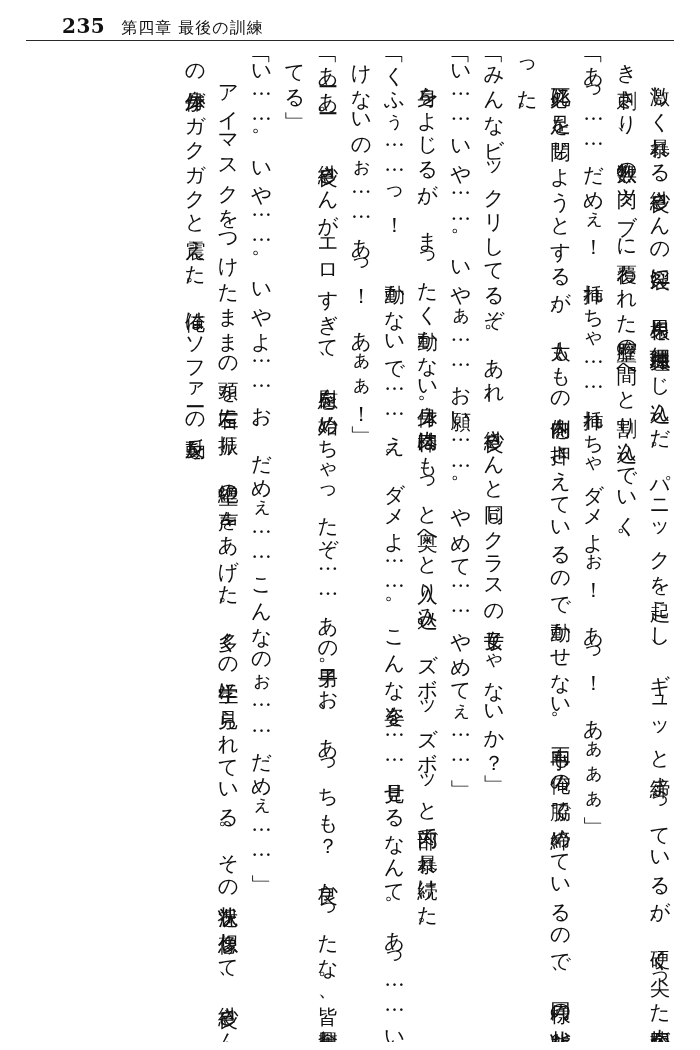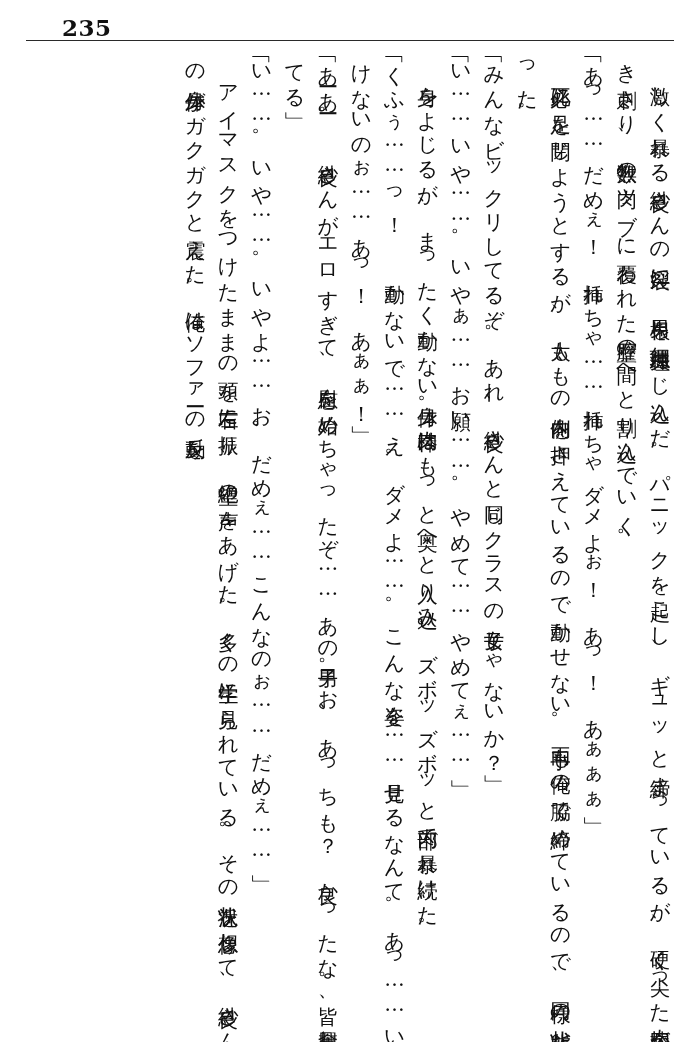--- a/index.html
+++ b/index.html
@@ -25,21 +25,21 @@
   .runhead {
     position: absolute;
     top: 14px;
     left: 62px;
     display: flex;
     align-items: baseline;
     gap: 16px;
     white-space: nowrap;
   }
   .runhead .pagenum {
-    font-size: 23px;
+    font-size: 20px;
     font-weight: bold;
     letter-spacing: 0.5px;
   }
   .runhead .chapter {
     font-size: 16px;
     letter-spacing: 1px;
   }
   .rule {
     position: absolute;
     top: 40px;
@@ -71,20 +71,21 @@
     text-indent: 0;
   }
 </style>
 </head>
 <body>
 
 <div class="page">
 
   <div class="runhead">
     <span class="pagenum">235</span>
+    <span class="chapter">第四章 最後の訓練</span>
   </div>
 
   <div class="rule"></div>
 
   <div class="body-text">
     <p>激しく暴れる紗良さんの淫裂に、男根を無理矢理ねじ込んだ。パニックを起こし、ギュッと締まっているが、硬く尖った肉棒が突き刺さり、無数の肉ツブに覆われた膣壁の間へと割り込んでいく。</p>
     <p class="noindent">「あっ……だめぇ！　挿れちゃ……挿れちゃダメよぉ！　あっ！　あぁぁぁ」</p>
     <p>必死に足を閉じようとするが、太ももの内側を押さえているので動かせない。両手も俺の脇で締めているので、同様の状態だった。</p>
     <p class="noindent">「みんなビックリしてるぞ。あれ、紗良さんと同じクラスの女子じゃないか？」</p>
     <p class="noindent">「い……いや……。いやぁ……お願い……。やめて……やめてぇ……」</p>

